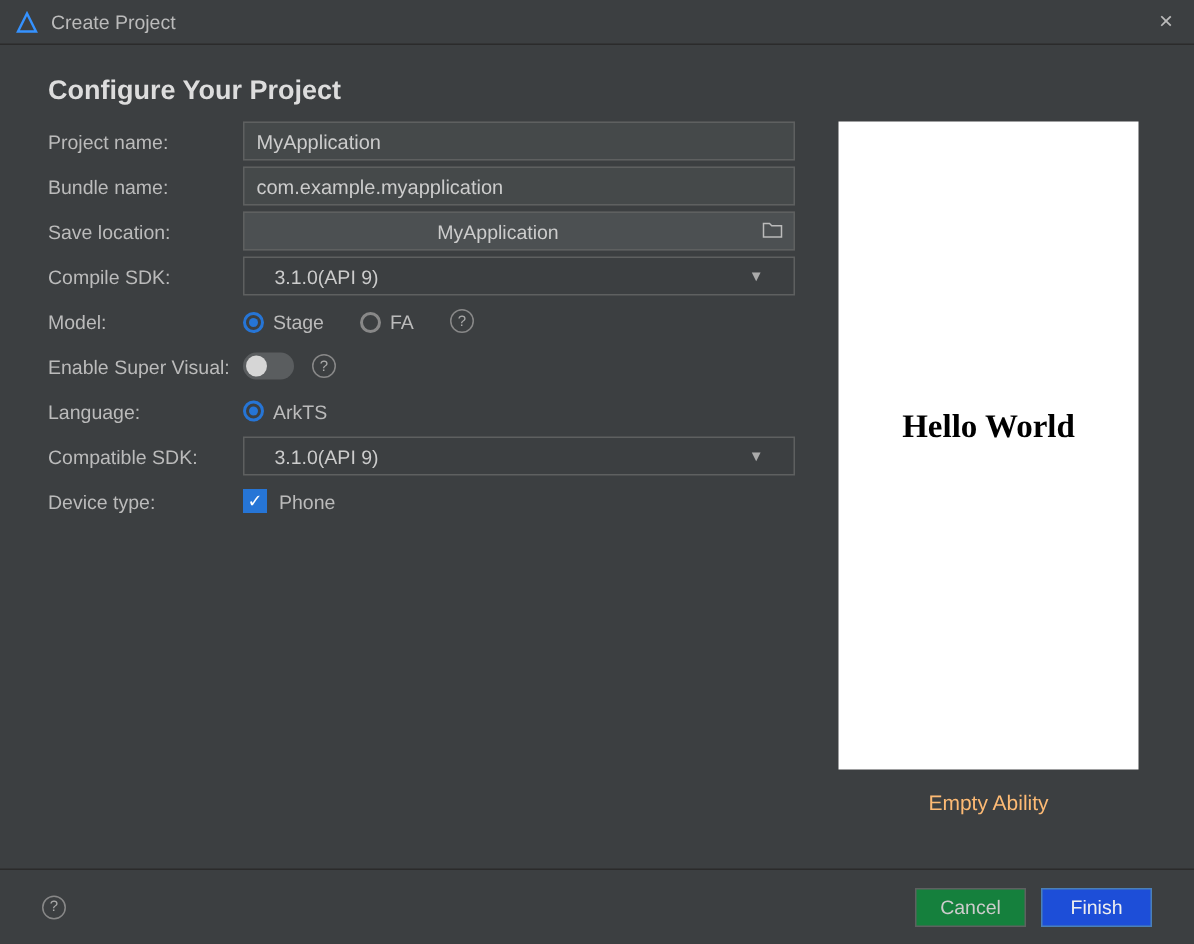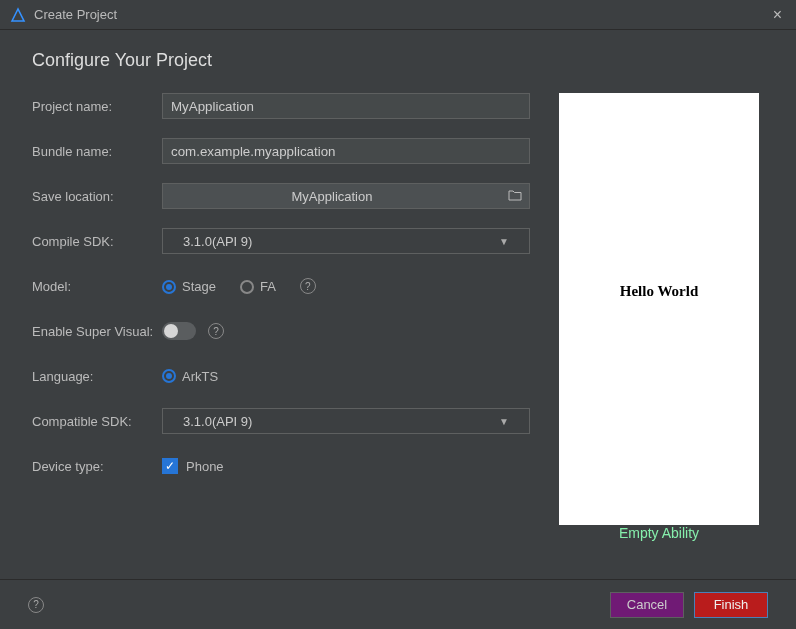--- a/index.html
+++ b/index.html
@@ -22,24 +22,24 @@
     .titlebar .logo {
       width: 16px;
       height: 16px;
       margin-right: 8px;
     }
     .titlebar .title { flex: 1; color: #bbbbbb; }
     .titlebar .close { color: #bbbbbb; font-size: 16px; cursor: pointer; padding: 0 4px; }
     .content {
       padding: 20px 32px 0 32px;
     }
-    h2.heading { color: #dddddd; font-weight: 400; font-size: 18px; margin-bottom: 22px; }
+    h2.heading { color: #dddddd; font-weight: 700; font-size: 18px; margin-bottom: 10px; }
     .columns { display: flex; gap: 24px; }
     .form { flex: 1; }
-    .row { display: flex; align-items: center; margin-bottom: 19px; min-height: 26px; }
+    .row { display: flex; align-items: center; margin-bottom: 4px; min-height: 26px; }
     .label { width: 130px; color: #bbbbbb; }
     .field { flex: 1; }
     input.text {
       width: 100%;
       height: 26px;
       background: #45494a;
       border: 1px solid #5e6060;
       color: #cccccc;
       padding: 0 8px;
       outline: none;
@@ -130,47 +130,47 @@
     .preview-col { width: 210px; display: flex; flex-direction: column; align-items: center; }
     .preview {
       width: 200px;
       height: 432px;
       background: white;
       display: flex;
       align-items: flex-start;
       justify-content: center;
       padding-top: 190px;
     }
-    .preview-text { color: #000; font-weight: bold; font-size: 15px; font-family: "Times New Roman", serif; }
-    .preview-caption { color: #86efac; margin-top: 0; font-size: 14px; }
+    .preview-text { color: #000; font-weight: bold; font-size: 22px; font-family: "Times New Roman", serif; }
+    .preview-caption { color: #fdba74; margin-top: 14px; font-size: 14px; }
     .footer {
       position: absolute;
       bottom: 0; left: 0; right: 0;
       height: 50px;
       border-top: 1px solid #2b2b2b;
       display: flex;
       align-items: center;
       padding: 0 28px;
     }
     .footer .spacer { flex: 1; }
     .btn {
       height: 26px;
       min-width: 74px;
       padding: 0 14px;
-      background: #701a75;
+      background: #15803d;
       border: 1px solid #5e6060;
       color: #cccccc;
       margin-left: 10px;
       cursor: pointer;
       display: inline-flex;
       align-items: center;
       justify-content: center;
     }
     .btn.primary {
-      background: #b91c1c;
+      background: #1d4ed8;
       border-color: #4a80b8;
       color: #efefef;
     }
   </style>
 </head>
 <body>
 
 <div class="titlebar">
   <svg class="logo" viewBox="0 0 16 16">
     <path d="M2 14 L8 2 L14 14 Z" fill="none" stroke="#3592ff" stroke-width="1.6"></path>

